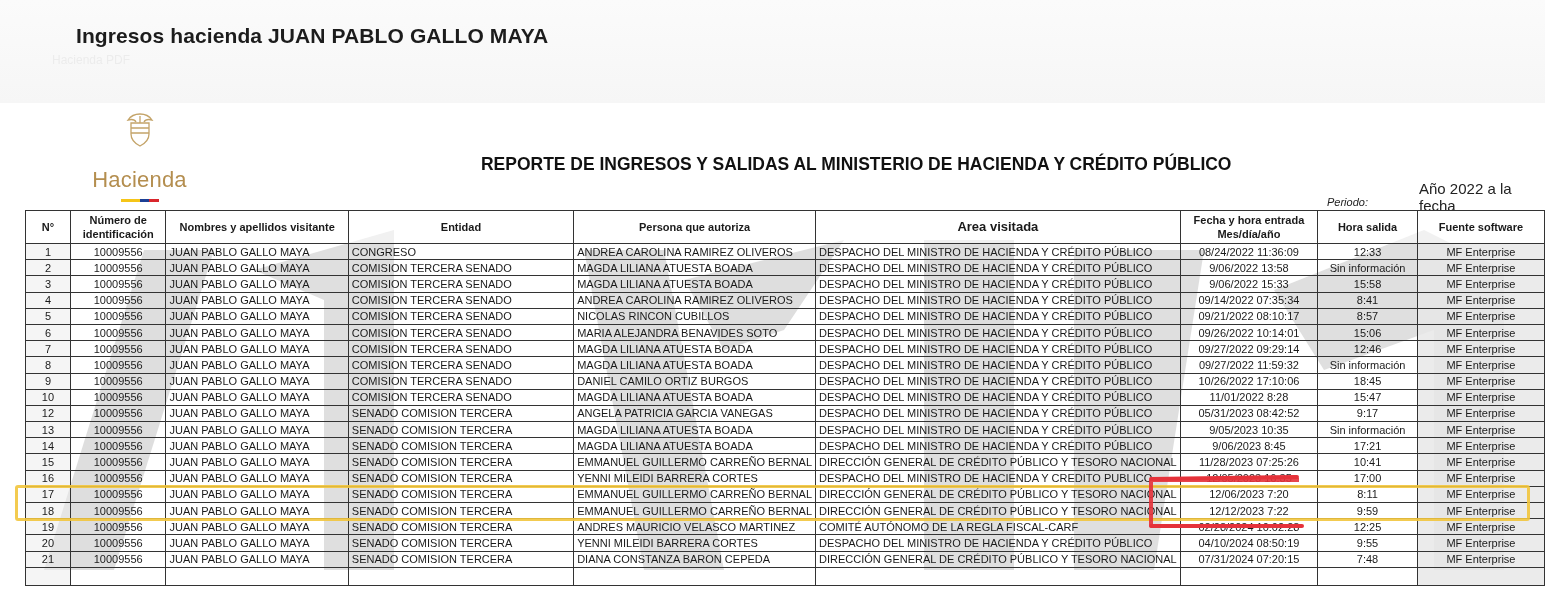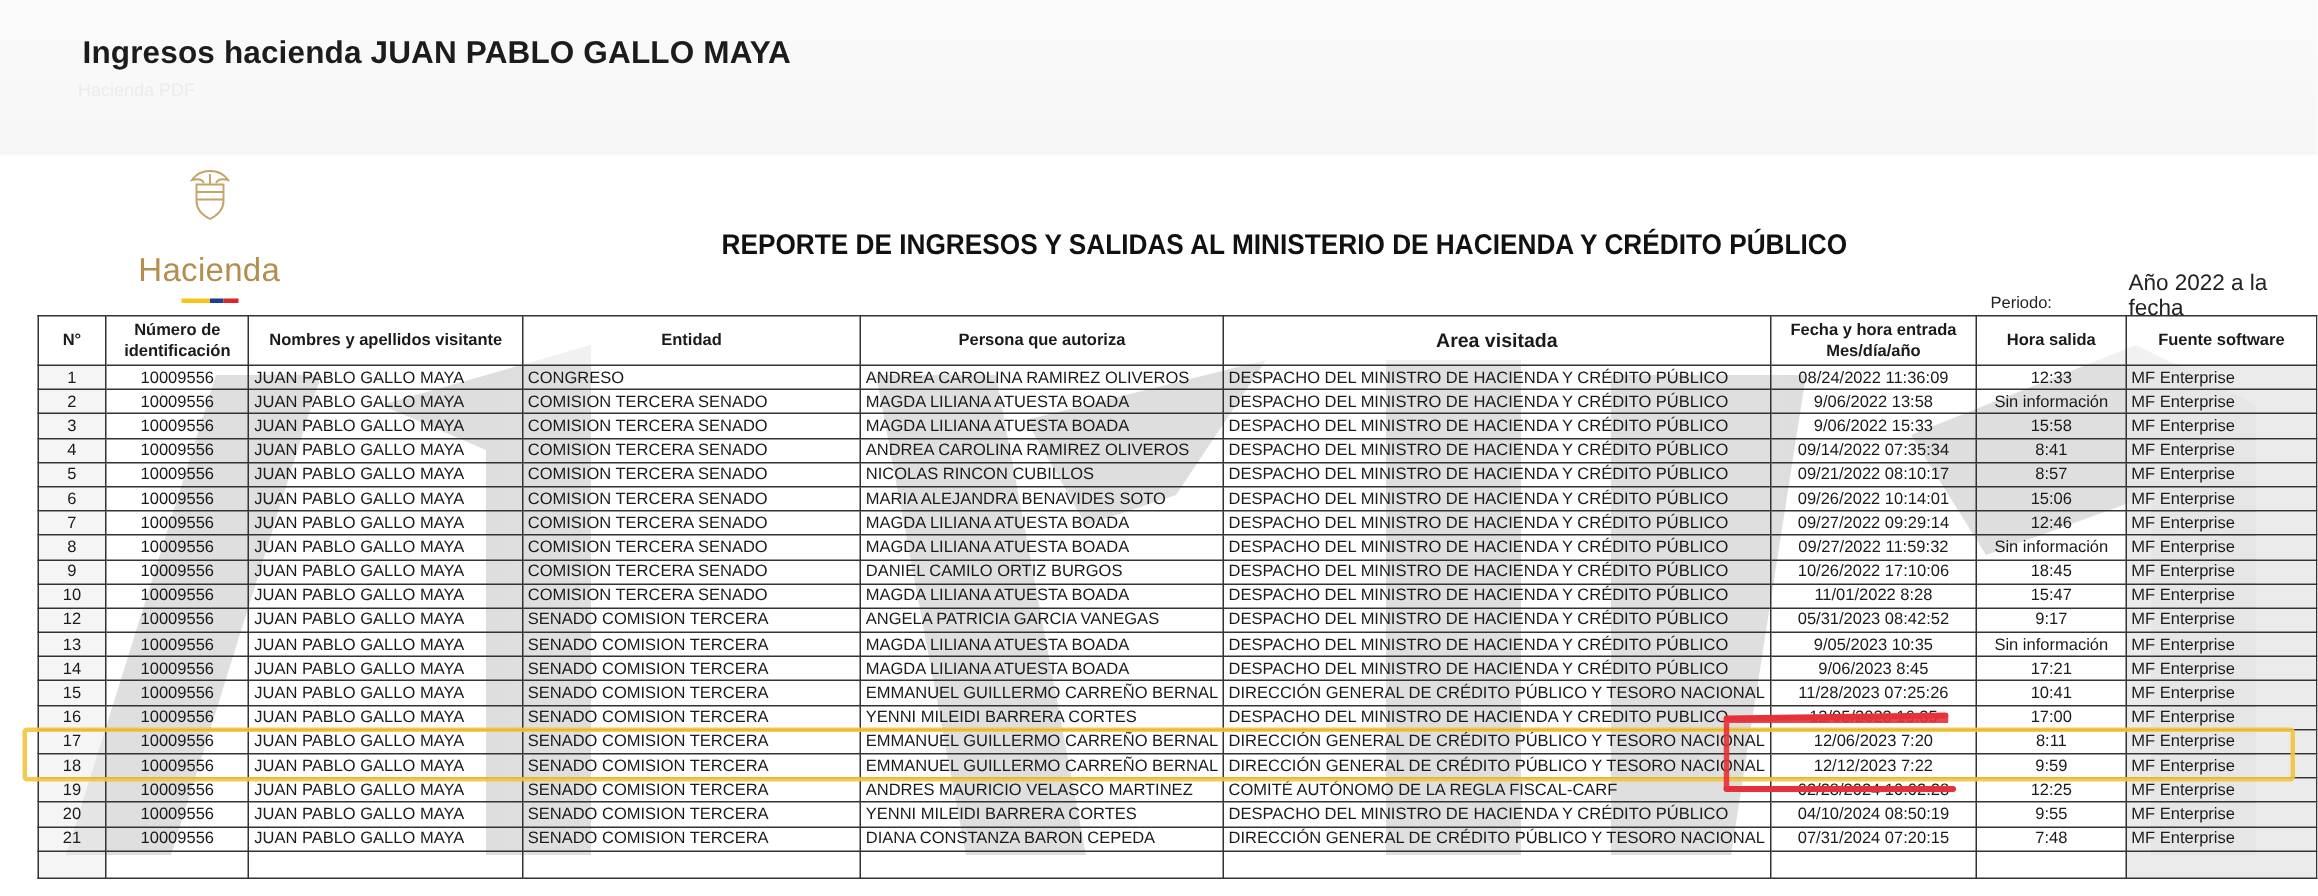--- a/index.html
+++ b/index.html
@@ -4,21 +4,21 @@
 <style>
   * { box-sizing: border-box; margin: 0; padding: 0; }
   html, body { width: 1545px; height: 597px; overflow: hidden; background: #ffffff; }
   body { position: relative; font-family: "Liberation Sans", "DejaVu Sans", sans-serif; color: #1a1a1a; }
 
   .top-bar {
     position: absolute; left: 0; top: 0; width: 1545px; height: 103px;
     background: linear-gradient(#fbfbfb, #f6f6f6);
   }
   .page-title {
-    position: absolute; left: 55px; top: 24px; font-size: 21px; font-weight: bold; color: #1c1c1c;
+    position: absolute; left: 76px; top: 24px; font-size: 21px; font-weight: bold; color: #1c1c1c;
     letter-spacing: 0.1px;
   }
   .page-subtitle {
     position: absolute; left: 52px; top: 53px; font-size: 12px; color: #ececec;
   }
 
   .logo {
     position: absolute; left: 82px; top: 110px; width: 115px; height: 82px; text-align: center;
   }
   .logo-emblem { display: block; margin: 0 auto; width: 40px; height: 40px; }
@@ -27,40 +27,40 @@
   }
   .logo-flag { display: flex; width: 38px; height: 3px; margin: 6px auto 0; }
   .logo-flag span:nth-child(1) { flex: 2; background: #f5c518; }
   .logo-flag span:nth-child(2) { flex: 1; background: #1c3f94; }
   .logo-flag span:nth-child(3) { flex: 1; background: #d9262c; }
 
   .report-title {
     position: absolute; left: 481px; top: 153px; font-size: 19px; font-weight: bold; color: #111;
     transform: scaleX(0.92); transform-origin: left center; white-space: nowrap;
   }
-  .period-label { position: absolute; left: 1327px; top: 196px; font-size: 11px; color: #222; }
+  .period-label { position: absolute; left: 1327px; top: 196px; font-size: 11px; color: #222; font-style: italic; }
   .period-value { position: absolute; left: 1419px; top: 180px; font-size: 15px; color: #222; }
 
   .watermark { position: absolute; left: 24px; top: 210px; width: 1505px; height: 380px; pointer-events: none; }
 
   table.report {
     position: absolute; left: 25px; top: 210px; border-collapse: collapse;
     font-size: 11px; table-layout: fixed; background: transparent;
   }
   table.report th, table.report td {
     border: 1px solid #333; padding: 0 3px; white-space: nowrap; overflow: hidden;
   }
   table.report th {
     height: 33px; font-weight: bold; text-align: center; font-size: 11px; line-height: 14px; background: rgba(255,255,255,0.55);
   }
   table.report th.area-col { font-size: 13px; }
   table.report td { height: 16.2px; line-height: 14px; }
   td.c { text-align: center; }
   td.l { text-align: left; }
-  td.src { background: rgba(232,232,232,0.85); text-align: left; }
+  td.src { background: rgba(232,232,232,0.85); text-align: center; }
   td.num { background: rgba(236,236,236,0.5); text-align: center; }
   tr.empty td { height: 18px; }
 
   .highlight-yellow {
     position: absolute; left: 15px; top: 485px; width: 1515px; height: 36px;
     border: 3px solid #f2c53d; border-radius: 3px; pointer-events: none; opacity: 0.9;
   }
   .highlight-red {
     position: absolute; left: 1149px; top: 478px; width: 150px; height: 50px;
     border: 4px solid #e5323a; border-right: none; border-radius: 4px 0 0 4px; pointer-events: none; opacity: 0.9;

